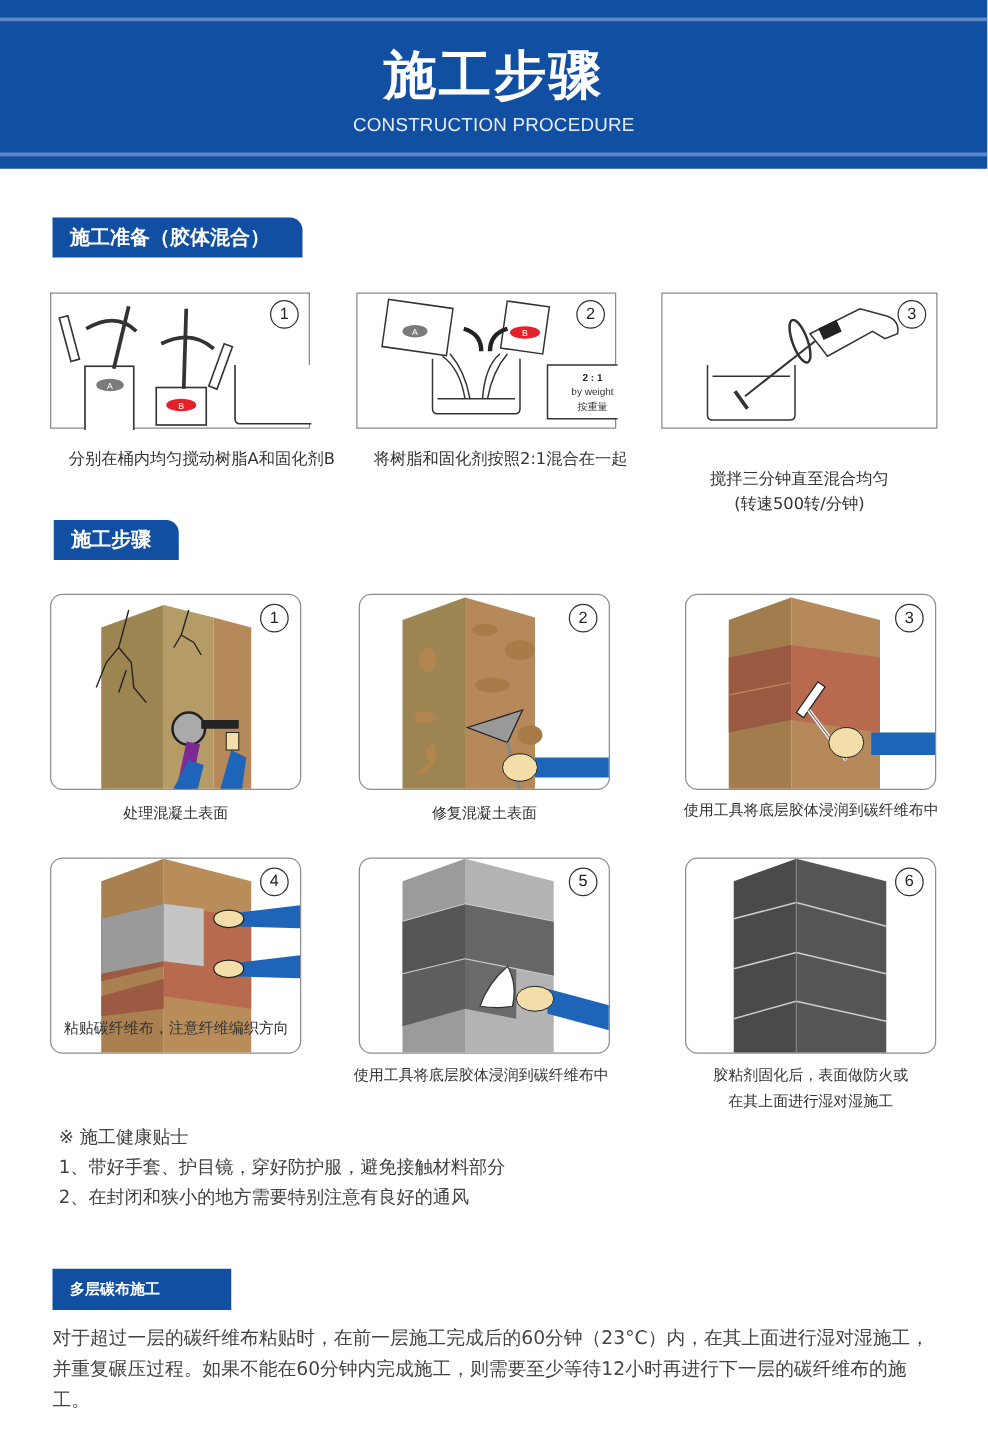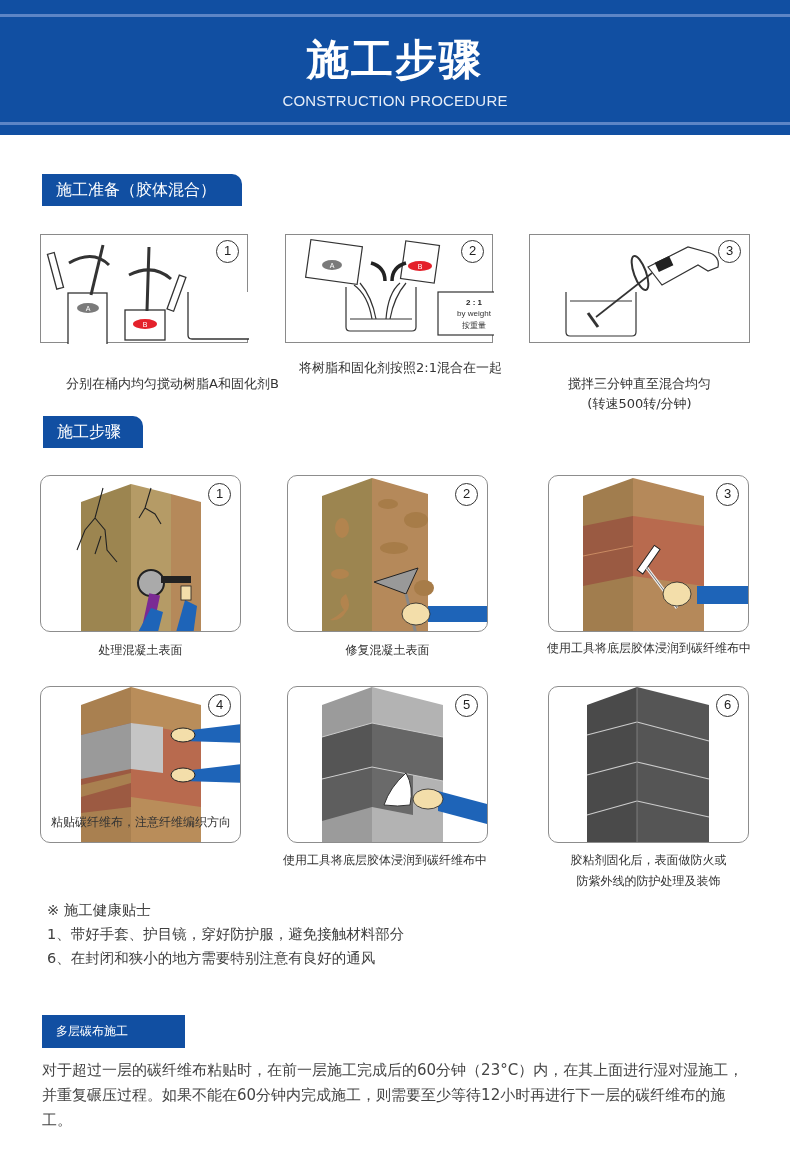--- a/index.html
+++ b/index.html
@@ -1,21 +1,21 @@
 <!DOCTYPE html>
 <html><head>
 <meta charset="utf-8">
 <style>
   * { margin:0; padding:0; box-sizing:border-box; }
   body { width:790px; height:1154px; background:#ffffff; font-family:"DejaVu Sans","Liberation Sans",sans-serif; color:#333; position:relative; overflow:hidden; }
   .hero { position:absolute; left:0; top:0; width:790px; height:135px; background:#114fa2; }
   .hero .line { position:absolute; left:0; width:790px; height:3px; background:#5d85c6; }
   .hero .title { position:absolute; left:0; width:790px; top:32px; text-align:center; color:#fff; font-size:42px; font-weight:bold; letter-spacing:2px; }
   .hero .subtitle { position:absolute; left:0; width:790px; top:92px; text-align:center; color:#e6edf8; font-size:15px; font-family:"Liberation Sans",sans-serif; letter-spacing:0.2px; }
-  .tag { position:absolute; background:#114fa2; color:#fff; font-weight:normal; font-size:16px; height:32px; line-height:32px; padding:0 14px; border-top-right-radius:10px; }
+  .tag { position:absolute; background:#114fa2; color:#fff; font-weight:bold; font-size:16px; height:32px; line-height:32px; padding:0 14px; border-top-right-radius:10px; }
   .tag.sq { border-radius:0; font-size:12px; height:33px; line-height:33px; }
   .prep-box { position:absolute; top:234px; width:208px; height:109px; border:1.5px solid #8a8a8a; background:#fff; }
   .num { position:absolute; width:23px; height:23px; border:1.5px solid #333; border-radius:50%; font-size:13px; line-height:20px; text-align:center; color:#222; background:#fff; font-family:"Liberation Sans",sans-serif; }
   .cap { position:absolute; text-align:center; font-size:13px; color:#333; line-height:20px; }
   .step-box { position:absolute; width:201px; height:157px; border:1.5px solid #8d8d8d; border-radius:10px; background:#fff; overflow:hidden; }
   .step-box svg { position:absolute; left:0; top:0; }
   .step-box .num { top:7px; right:9px; }
   .step-cap { position:absolute; font-size:12px; color:#333; text-align:center; line-height:21px; }
   .tips { position:absolute; left:47px; top:898px; font-size:14.5px; color:#404040; line-height:24px; }
   .para { position:absolute; left:42px; top:1058px; width:712px; font-size:15px; color:#444; line-height:25px; }
@@ -45,21 +45,21 @@
     </g>
     <path d="M28 28 q24 -14 40 2" fill="none" stroke="#333" stroke-width="3"></path>
     <path d="M88 40 q24 -12 42 4" fill="none" stroke="#333" stroke-width="3"></path>
     <ellipse cx="47" cy="73" rx="11" ry="5" fill="#7a7a7a"></ellipse>
     <text x="47" y="76" font-size="7" fill="#fff" text-anchor="middle" font-family="Liberation Sans, sans-serif">A</text>
     <ellipse cx="104" cy="89" rx="12" ry="5" fill="#e4212b"></ellipse>
     <text x="104" y="92" font-size="7" fill="#fff" text-anchor="middle" font-family="Liberation Sans, sans-serif">B</text>
   </svg>
   <div class="num" style="top:5px; right:8px;">1</div>
 </div>
-<div class="cap" style="left:55px; top:358px; width:235px;margin-top:16px;">分别在桶内均匀搅动树脂A和固化剂B</div>
+<div class="cap" style="left:44px; top:358px; width:235px;">分别在桶内均匀搅动树脂A和固化剂B</div>
 
 <div class="prep-box" style="left:285px;">
   <svg width="208" height="109" viewBox="0 0 208 109">
     <g fill="#fff" stroke="#333" stroke-width="1.2">
       <rect x="22" y="8" width="52" height="38" transform="rotate(8 48 27)"></rect>
       <rect x="117" y="8" width="34" height="38" transform="rotate(8 134 27)"></rect>
       <path d="M60 52 v40 q0 4 4 4 h62 q4 0 4-4 v-40"></path>
       <line x1="64" y1="84" x2="126" y2="84"></line>
       <path d="M68 50 q14 10 18 34 M74 48 q12 14 16 36 M120 48 q-12 14 -16 36 M114 48 q-12 10 -14 36" fill="none"></path>
       <rect x="152" y="57" width="72" height="43"></rect>
@@ -209,23 +209,23 @@
         <line x1="88" y1="75" x2="160" y2="92"></line>
       <line x1="38" y1="128" x2="88" y2="114"></line>
         <line x1="88" y1="114" x2="160" y2="130"></line>
       <line x1="88" y1="0" x2="88" y2="160" stroke="#888" stroke-width="0.8"></line>
     </g>
   </svg>
   <div class="num">6</div>
 </div>
 <div class="step-cap" style="left:548px; top:850px; width:201px;">
   <div>胶粘剂固化后，表面做防火或</div>
-  <div>防紫外线的防护处理及装饰</div>
+  <div>在其上面进行湿对湿施工</div>
 </div>
 
 <div class="tips">
   <div>※  施工健康贴士</div>
   <div>1、带好手套、护目镜，穿好防护服，避免接触材料部分</div>
-  <div>6、在封闭和狭小的地方需要特别注意有良好的通风</div>
+  <div>2、在封闭和狭小的地方需要特别注意有良好的通风</div>
 </div>
 
 <div class="tag sq" style="left:42px; top:1015px; width:143px;">多层碳布施工</div>
 <div class="para">对于超过一层的碳纤维布粘贴时，在前一层施工完成后的60分钟（23°C）内，在其上面进行湿对湿施工，并重复碾压过程。如果不能在60分钟内完成施工，则需要至少等待12小时再进行下一层的碳纤维布的施工。</div>
 
 </body></html>

